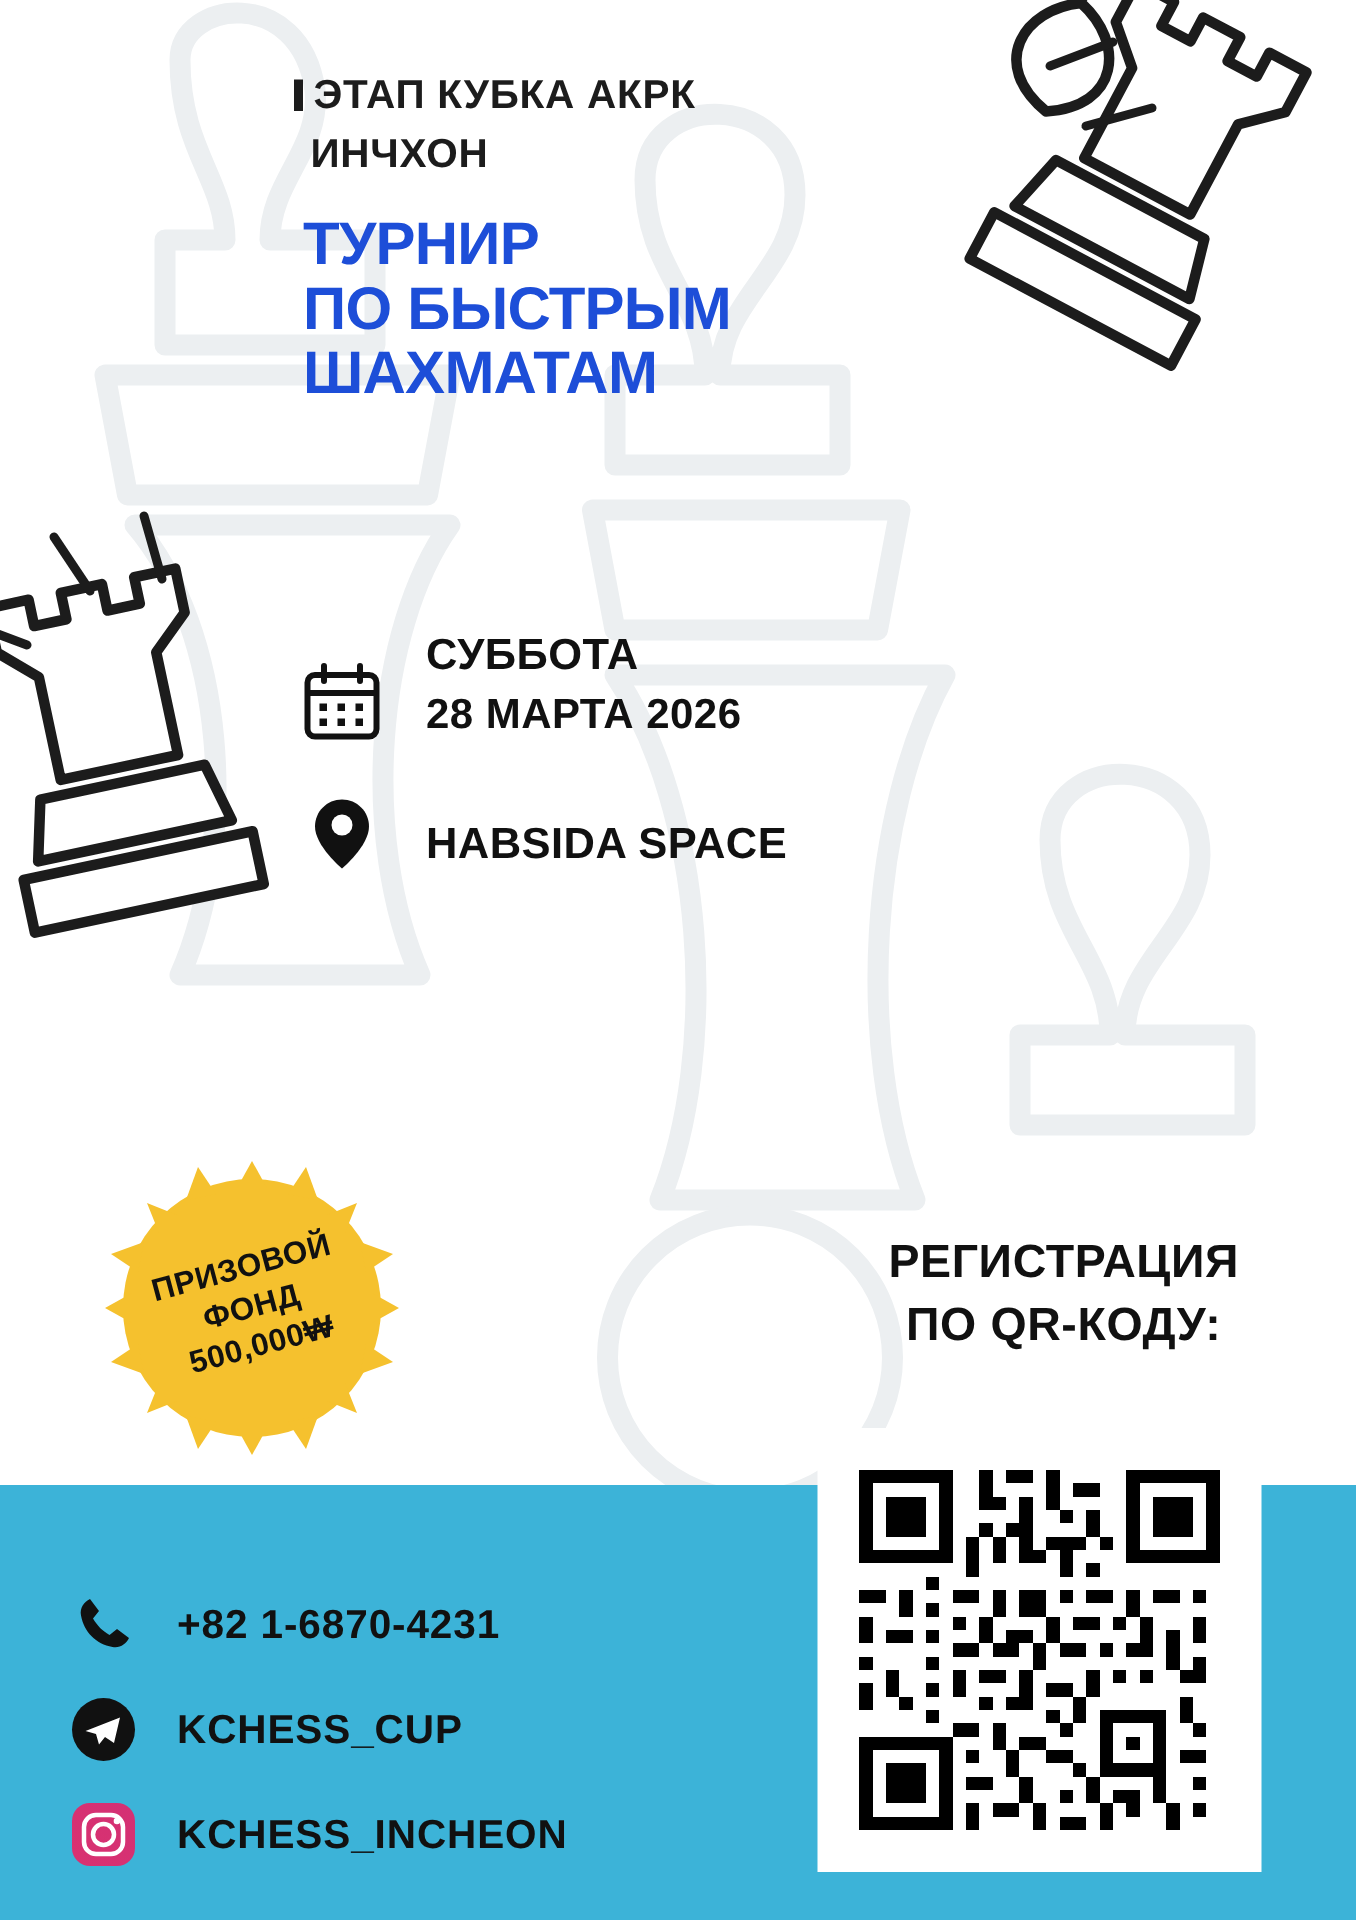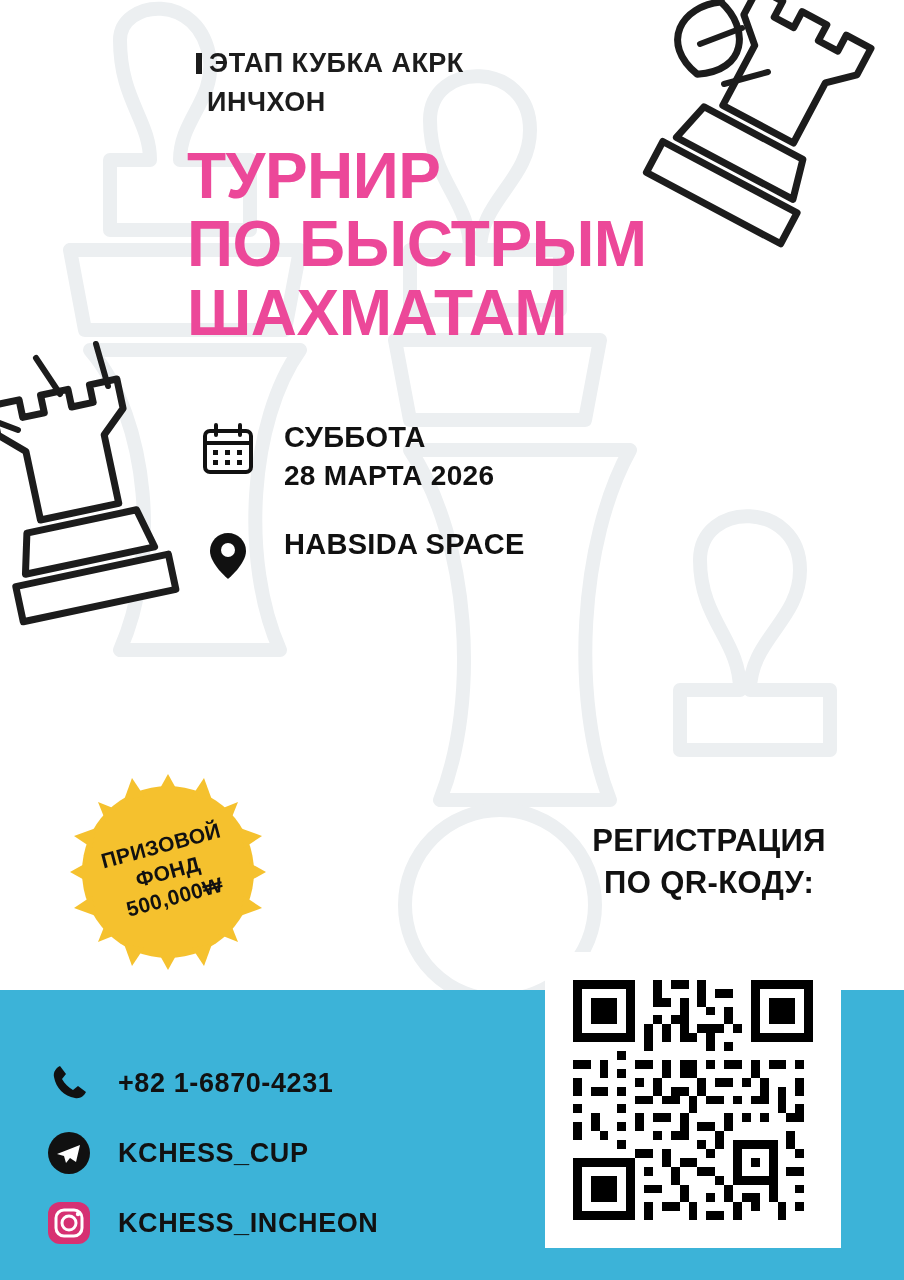--- a/index.html
+++ b/index.html
@@ -44,44 +44,44 @@
     width: 6px;
     height: 21px;
     background: #1c1c1c;
     vertical-align: -2px;
     margin-right: 7px;
   }
   .kicker-line2 { display: block; margin-left: 11px; }
 
   .title {
     position: absolute;
-    left: 187px;
+    left: 202px;
     top: 142px;
     z-index: 3;
-    color: #ec4899;
-    font-weight: bold;
-    font-size: 64px;
+    color: #1d4ed8;
+    font-weight: bold;
+    font-size: 40px;
     line-height: 1.07;
     letter-spacing: -0.5px;
   }
   .title span { display: block; }
 
   
   .info {
     position: absolute;
     left: 200px;
     top: 418px;
     z-index: 3;
     display: flex;
     flex-direction: column;
     gap: 30px;
   }
   .info-row {
     display: flex;
-    align-items: flex-start;
+    align-items: flex-end;
     gap: 28px;
   }
   .info-icon {
     width: 56px;
     flex: 0 0 56px;
     display: flex;
     justify-content: center;
     padding-top: 4px;
   }
   .info-text {

